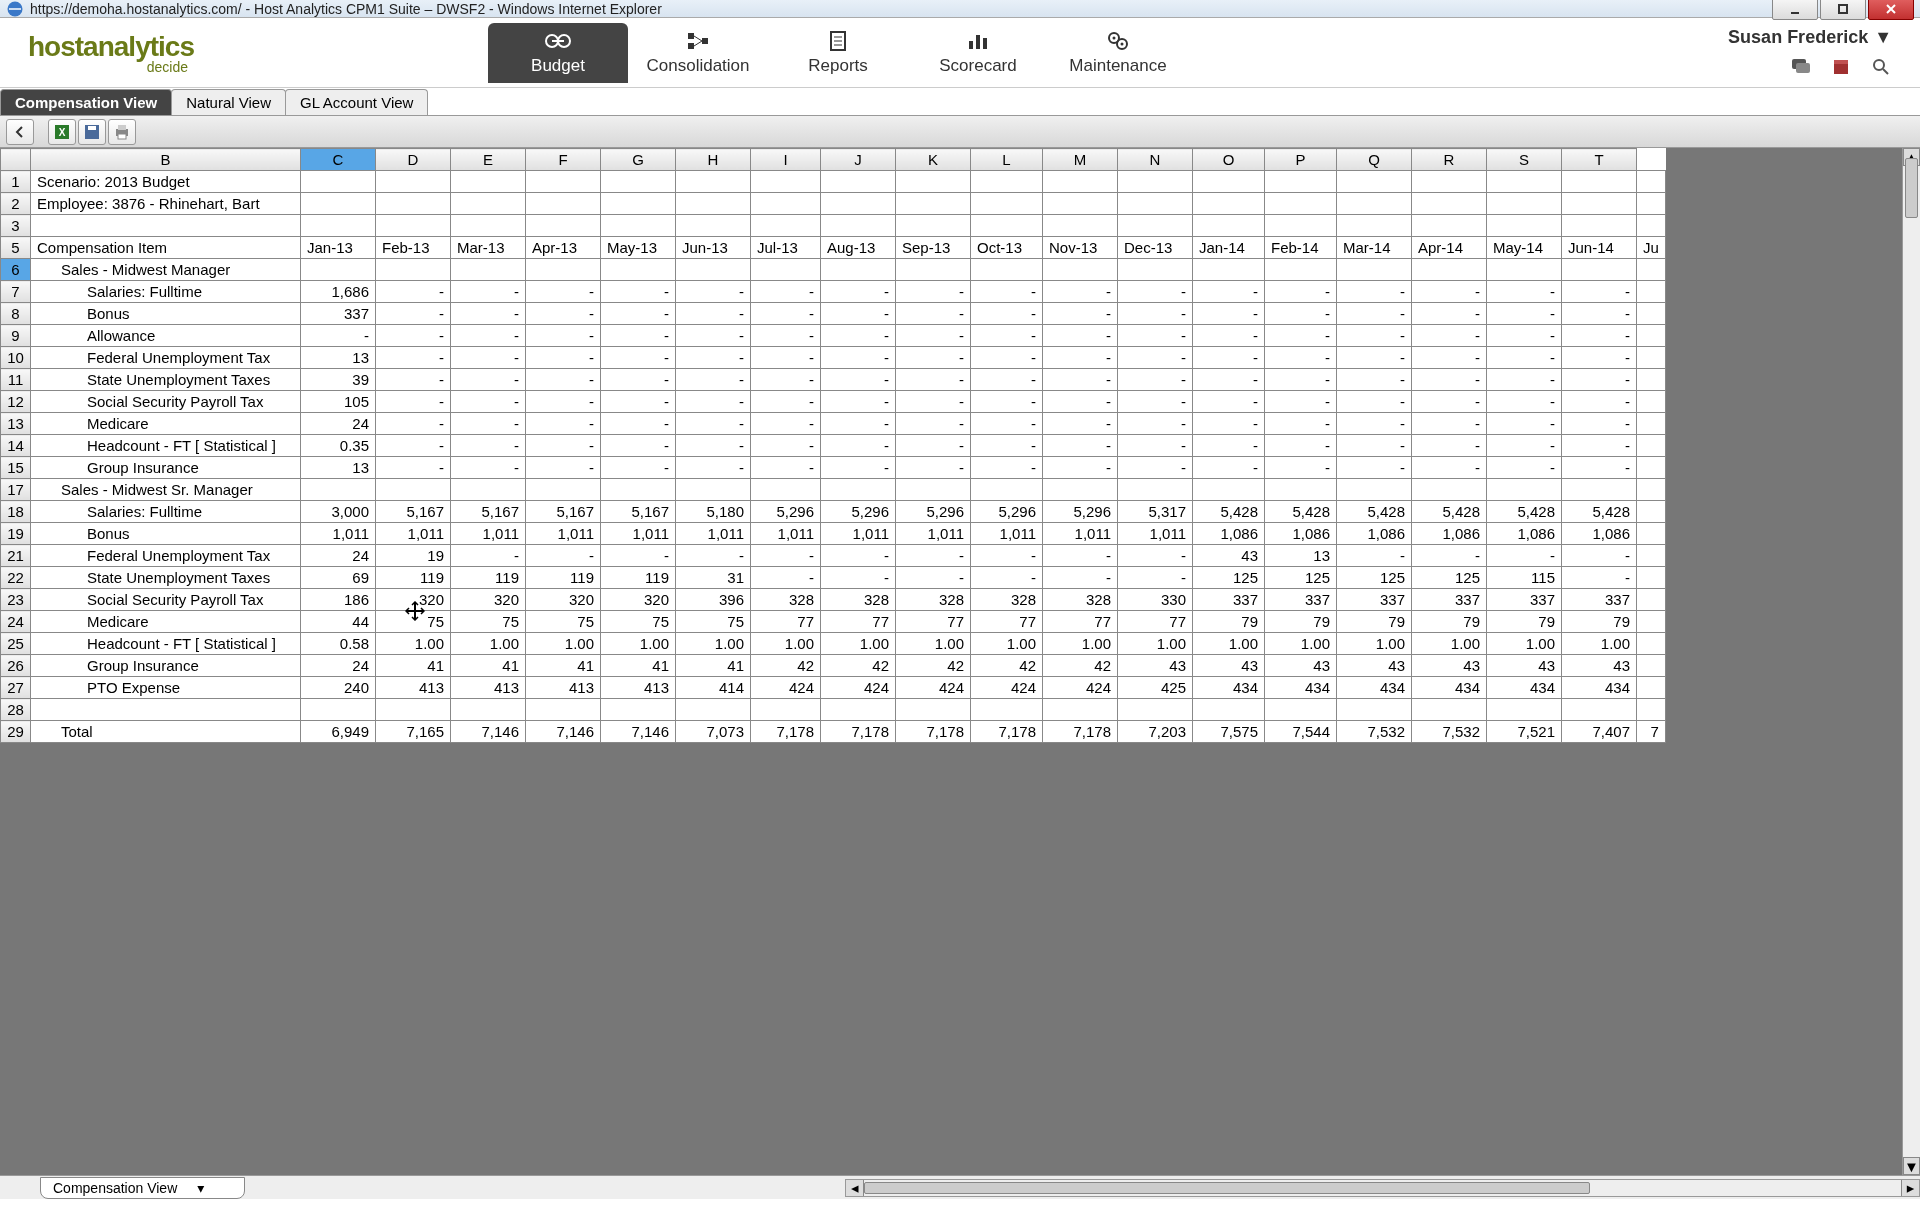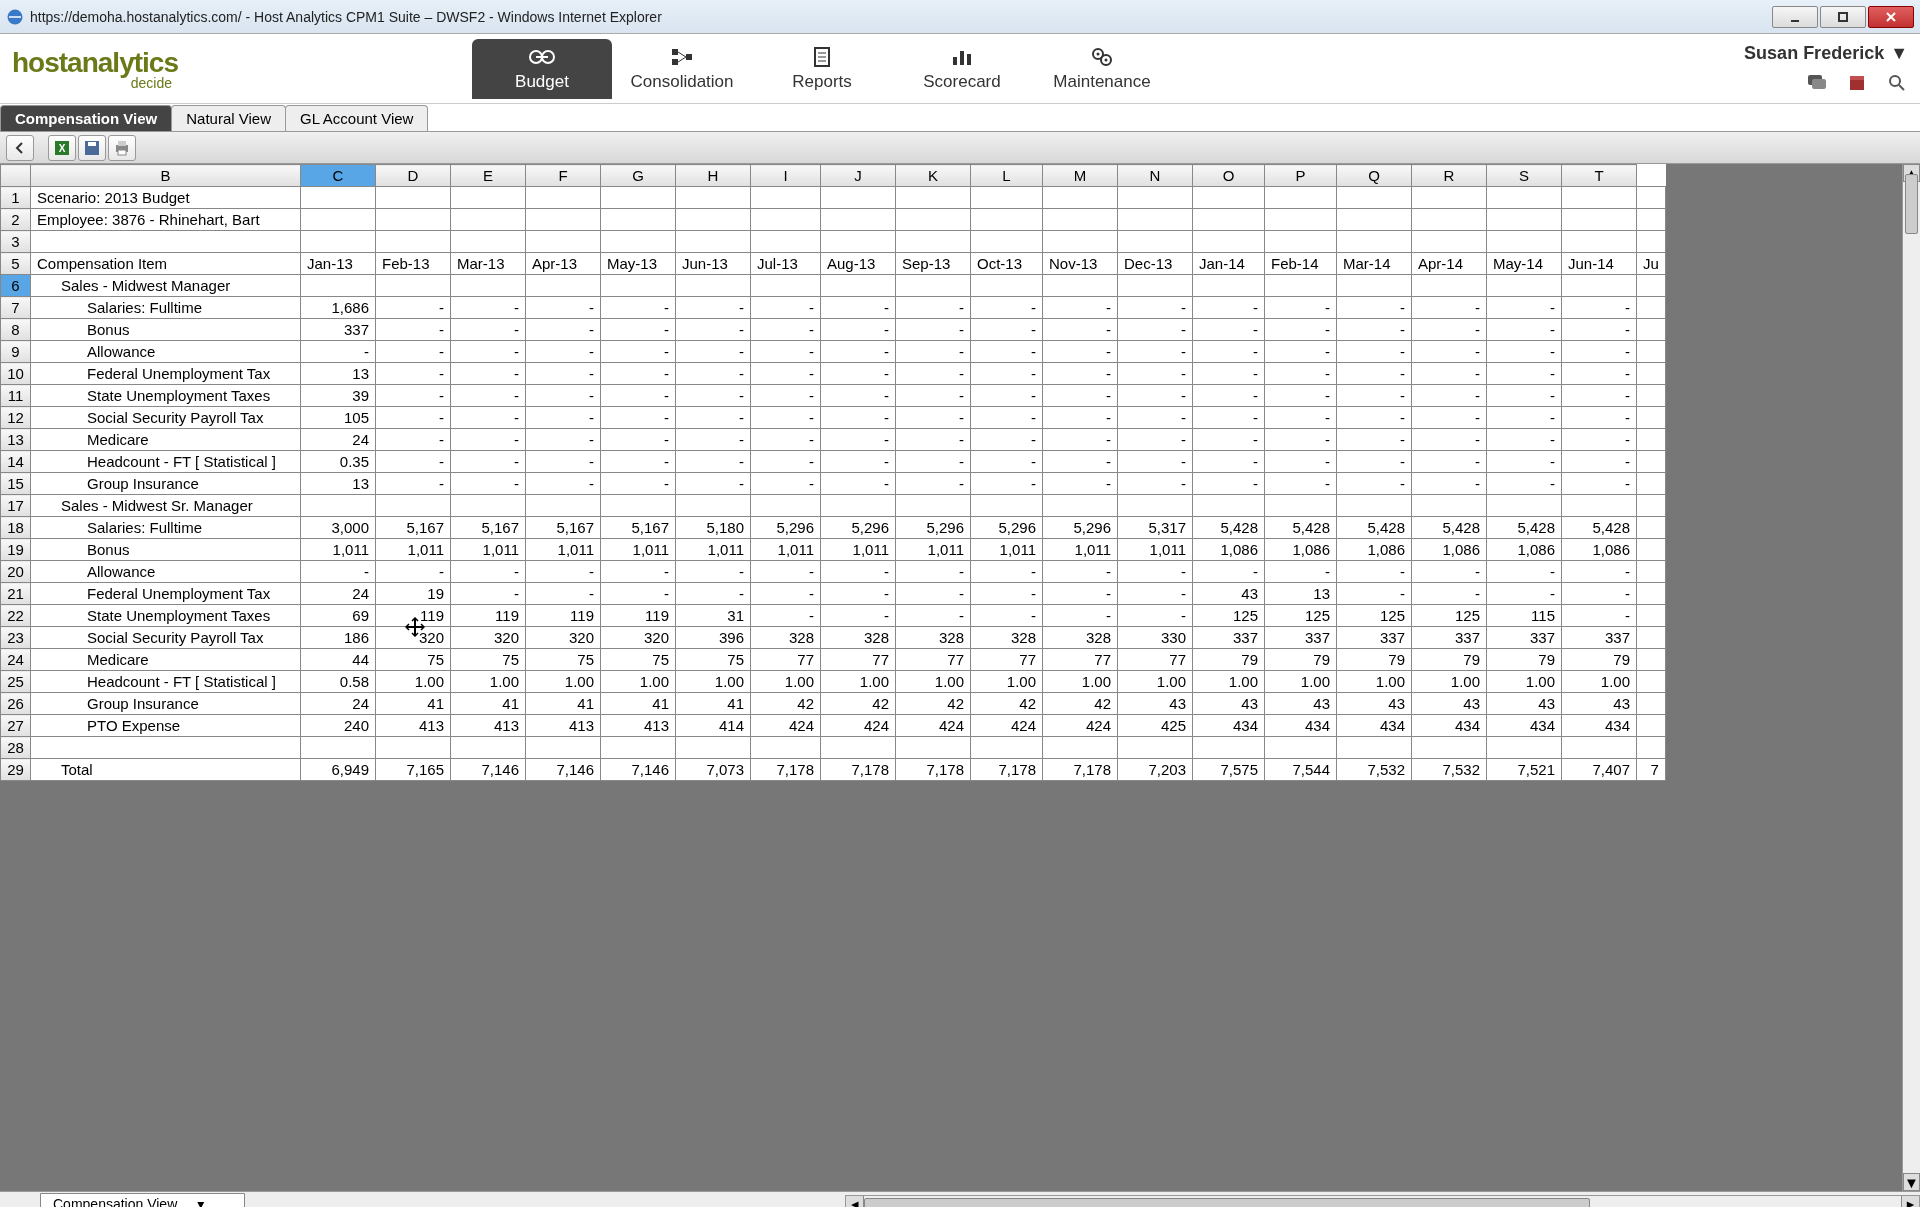--- a/index.html
+++ b/index.html
@@ -1,28 +1,28 @@
 <!DOCTYPE html>
 <html><head>
 <meta charset="utf-8">
 <style>
   * { box-sizing: border-box; margin: 0; padding: 0; }
   body { font-family: Tahoma, Arial, sans-serif; font-size: 15px; background: #fff; overflow: hidden; }
   
   
-  .titlebar { height: 34px; background: linear-gradient(#e8f0f8,#d8e4f0); display: flex; align-items: center; padding: 0 6px; border-bottom: 1px solid #aaa; }
+  .titlebar { height: 18px; background: linear-gradient(#e8f0f8,#d8e4f0); display: flex; align-items: center; padding: 0 6px; border-bottom: 1px solid #aaa; }
   .titlebar-icon { width: 18px; height: 18px; margin-right: 6px; display:inline-flex;align-items:center;justify-content:center; }
   .titlebar-text { flex:1; font-size: 14px; color:#222; }
   .win-buttons { display:flex; gap:2px; }
   .win-btn { width: 46px; height: 22px; display:flex;align-items:center;justify-content:center; background:linear-gradient(#f6f6f6,#dcdcdc); border:1px solid #888; border-radius:2px; cursor:pointer; }
   .win-btn.close { background: linear-gradient(#e16060,#c23030); color:#fff; border-color:#800; }
   .win-btn svg { width:14px; height:14px; }
   
   
-  .header { height: 70px; background:#fff; display:flex; align-items:center; border-bottom:1px solid #ccc; padding: 0 12px; }
+  .header { height: 70px; background:#fff; display:flex; align-items:center; border-bottom:1px solid #ccc; padding: 0 28px; }
   .logo { width: 200px; display:flex; flex-direction:column; align-items:flex-start; }
   .logo-main { font-size:28px; font-weight:bold; color:#6a7a18; font-family: Arial; letter-spacing:-1px;}
   .logo-sub { font-size:14px; color:#6a7a18; text-align:right; width:160px; margin-top:-4px;}
   .nav { display:flex; gap:0px; margin-left:260px;}
   .nav-item { width:140px; height:60px; display:flex; flex-direction:column; align-items:center; justify-content:center; cursor:pointer; gap:4px; color:#333; border-radius:6px 6px 0 0;}
   .nav-item.active { background:#444; color:#fff; }
   .nav-item .nav-icon { width:28px; height:22px; display:flex;align-items:center;justify-content:center;}
   .nav-label { font-size:17px; }
   .header-right { margin-left:auto; display:flex; flex-direction:column; align-items:flex-end; gap:8px; }
   .user-drop { font-size:18px; font-weight:bold; color:#333; cursor:pointer; display:flex;align-items:center;gap:6px;}
@@ -633,43 +633,20 @@
             <td class="cell-num">1,011</td>
             <td class="cell-num">1,086</td>
             <td class="cell-num">1,086</td>
             <td class="cell-num">1,086</td>
             <td class="cell-num">1,086</td>
             <td class="cell-num">1,086</td>
             <td class="cell-num">1,086</td>
             <td class="cell-num"></td>
           </tr>
           <tr>
-            <th class="row-hdr">20</th>
-            <td class="cell-label indent2">Allowance</td>
-            <td class="cell-num">-</td>
-            <td class="cell-num">-</td>
-            <td class="cell-num">-</td>
-            <td class="cell-num">-</td>
-            <td class="cell-num">-</td>
-            <td class="cell-num">-</td>
-            <td class="cell-num">-</td>
-            <td class="cell-num">-</td>
-            <td class="cell-num">-</td>
-            <td class="cell-num">-</td>
-            <td class="cell-num">-</td>
-            <td class="cell-num">-</td>
-            <td class="cell-num">-</td>
-            <td class="cell-num">-</td>
-            <td class="cell-num">-</td>
-            <td class="cell-num">-</td>
-            <td class="cell-num">-</td>
-            <td class="cell-num">-</td>
-            <td class="cell-num"></td>
-          </tr>
-          <tr>
             <th class="row-hdr">21</th>
             <td class="cell-label indent2">Federal Unemployment Tax</td>
             <td class="cell-num">24</td>
             <td class="cell-num">19</td>
             <td class="cell-num">-</td>
             <td class="cell-num">-</td>
             <td class="cell-num">-</td>
             <td class="cell-num">-</td>
             <td class="cell-num">-</td>
             <td class="cell-num">-</td>

